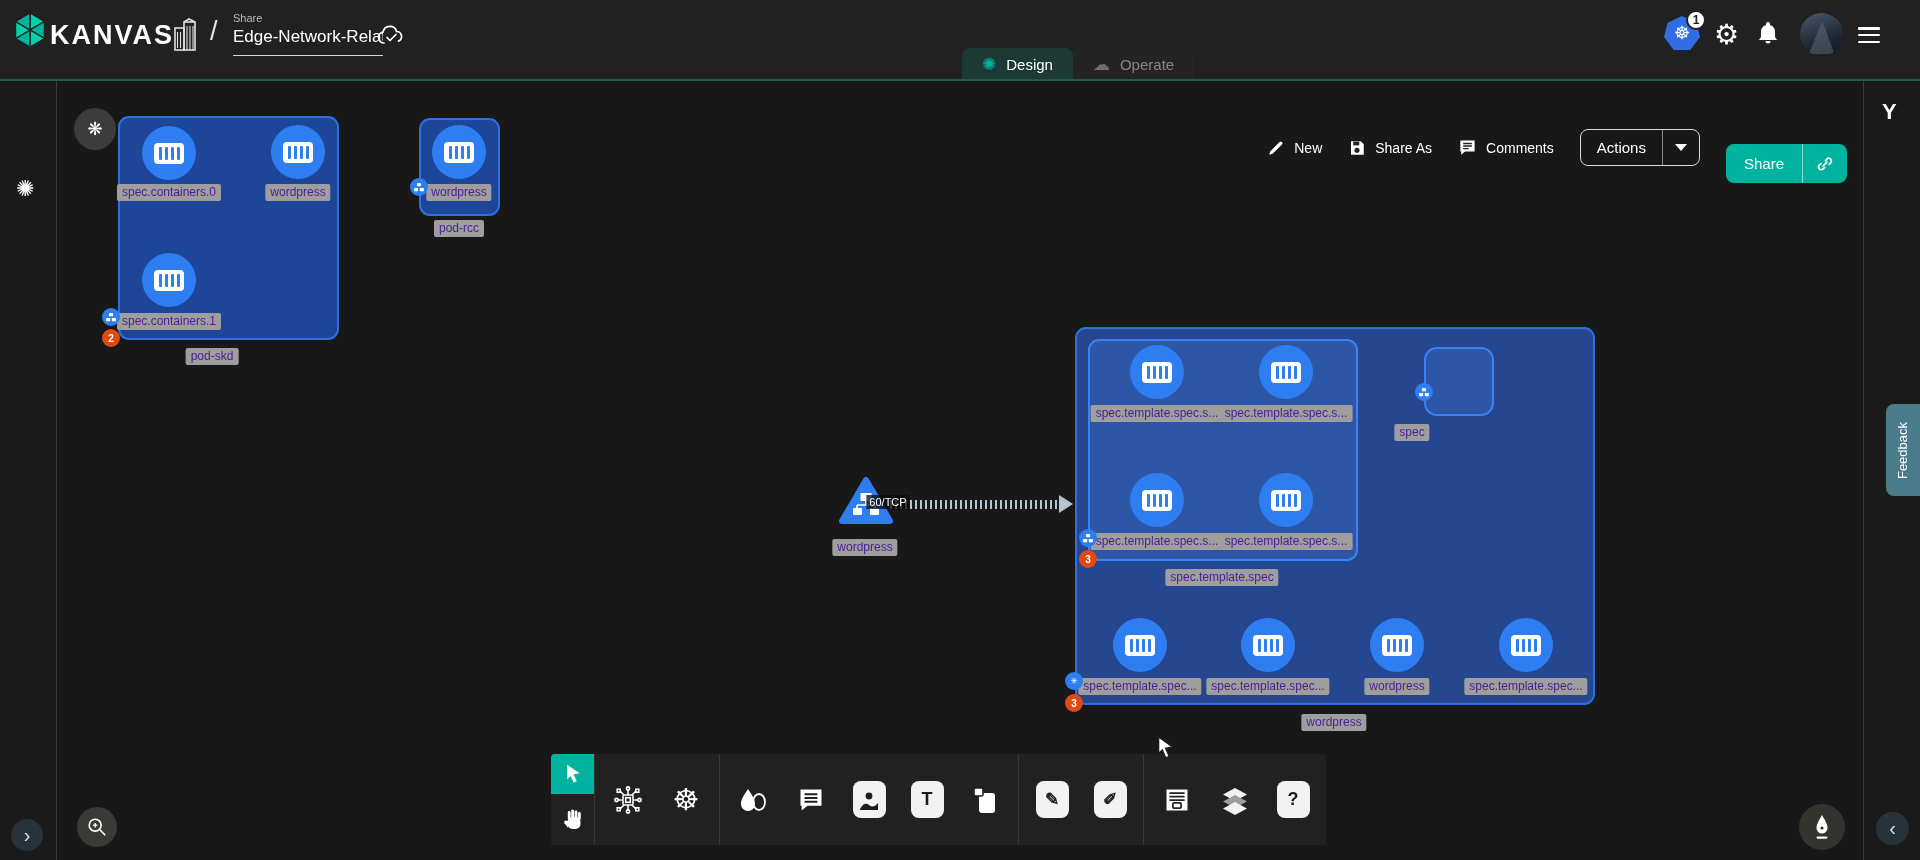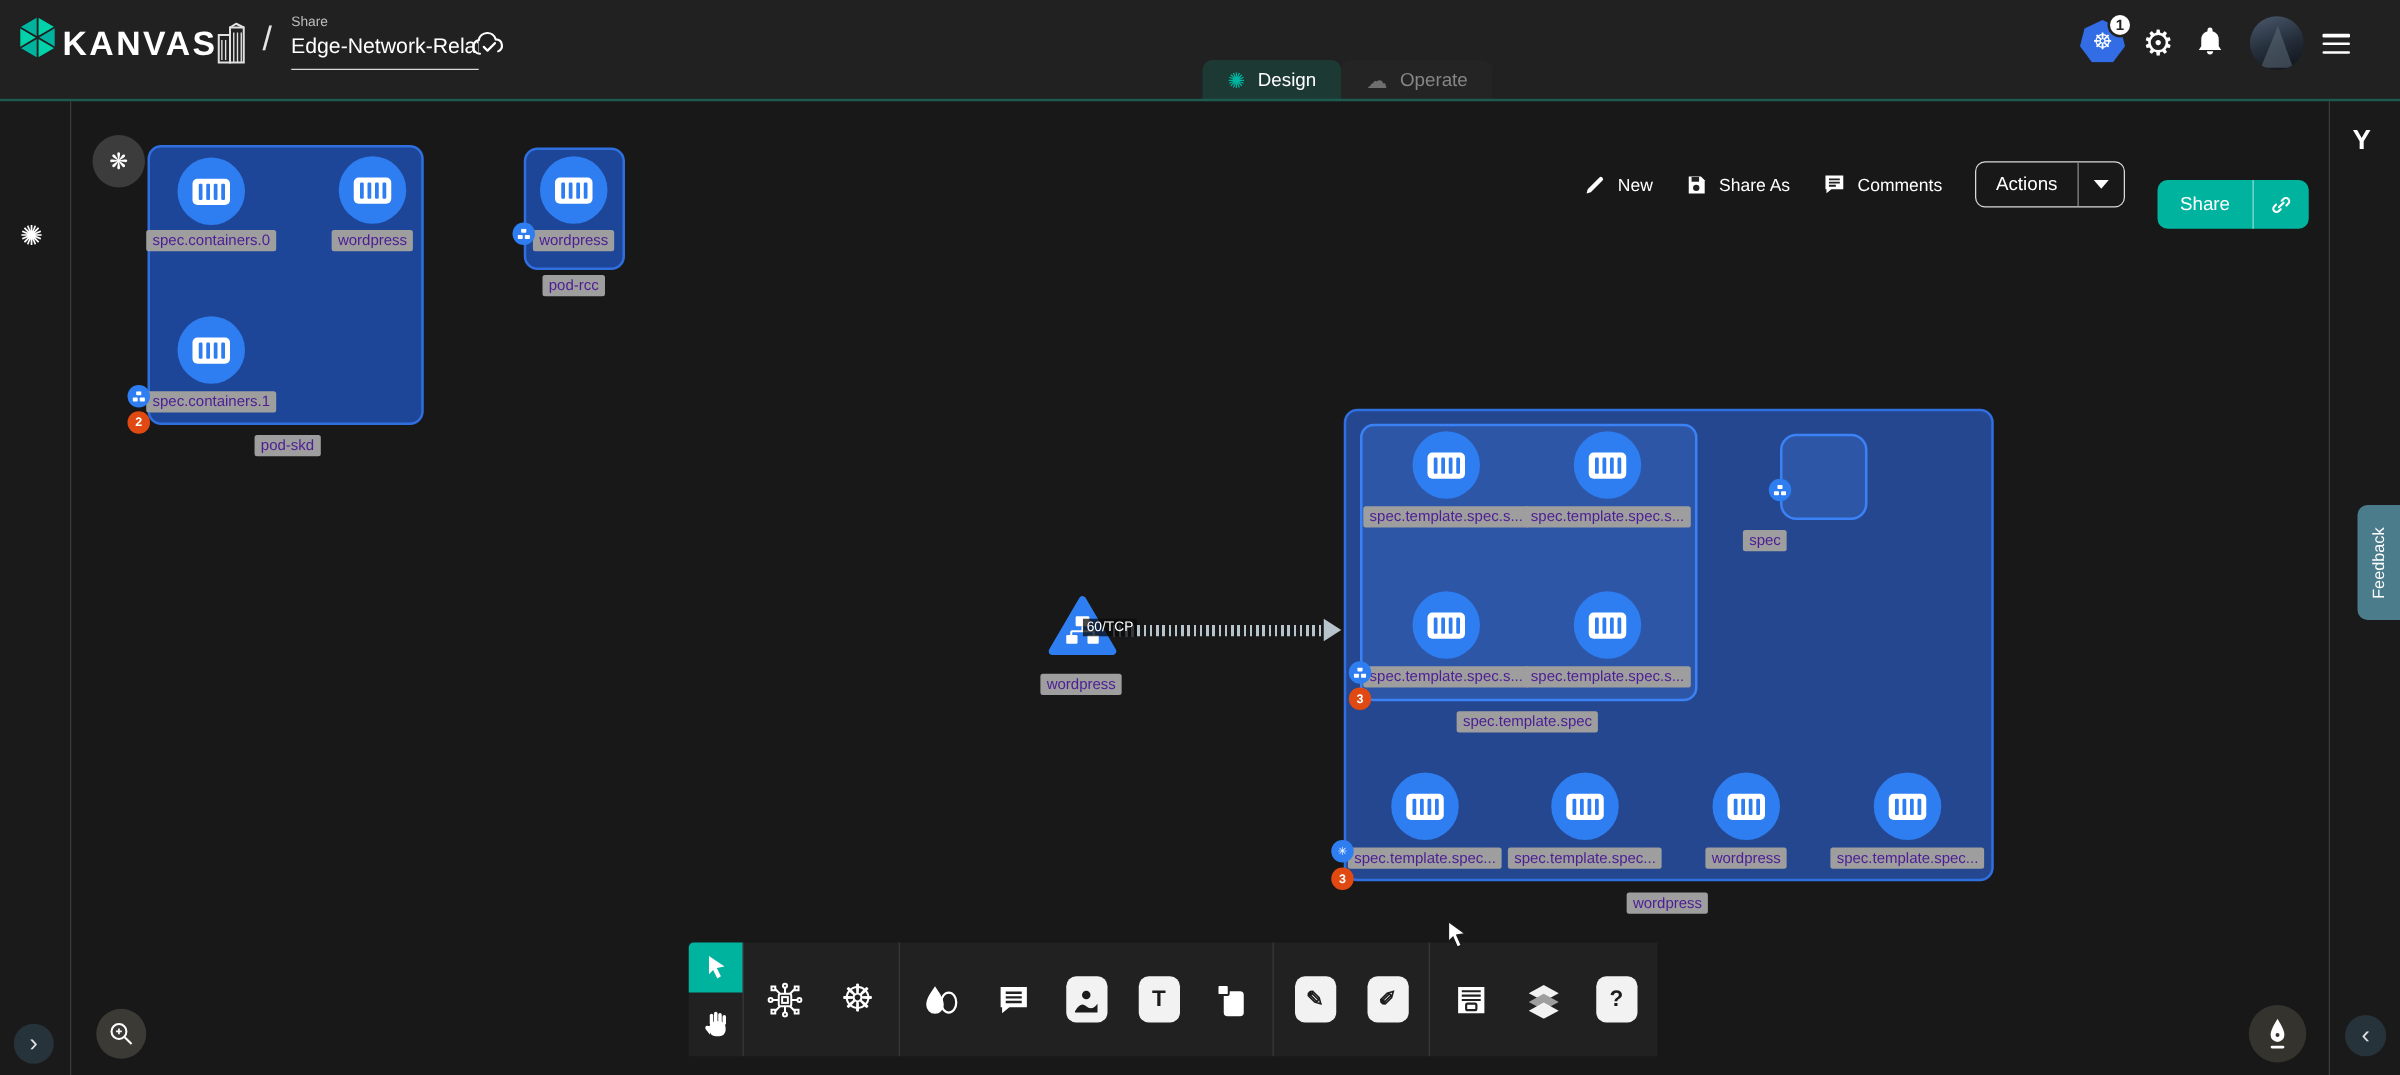--- a/index.html
+++ b/index.html
@@ -257,21 +257,21 @@
   <div class="badge blue" style="left:102px;top:308px">
     <svg width="10" height="9" viewBox="0 0 12 11">
         <g fill="#fff">
           <rect x="3.5" y="0" width="5" height="4" rx="0.8"></rect>
           <rect x="0" y="6" width="5" height="4" rx="0.8"></rect>
           <rect x="7" y="6" width="5" height="4" rx="0.8"></rect>
         </g>
       </svg>
   </div>
   <div class="badge orange" style="left:102px;top:329px">2</div>
-  <div class="chip" style="left:230px;top:348px">pod-skd</div>
+  <div class="chip" style="left:212px;top:348px">pod-skd</div>
 
   <div class="grp podfill" style="left:419px;top:118px;width:81px;height:98px"></div>
   <div class="node" style="left:459px;top:152px">
     <span class="cicon">
         <i></i>
         <i></i>
         <i></i>
         <i></i>
       </span>
   </div>

